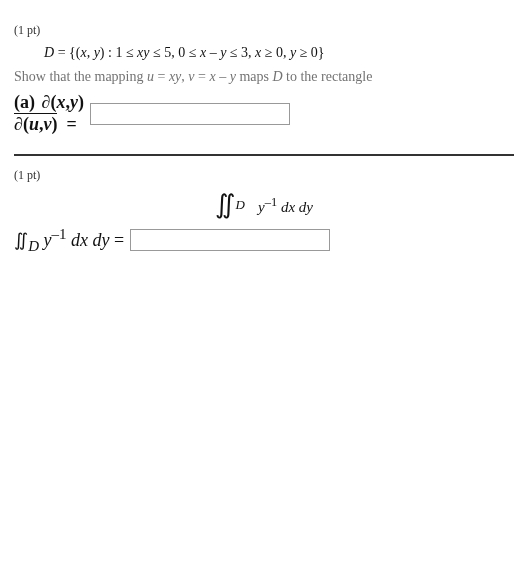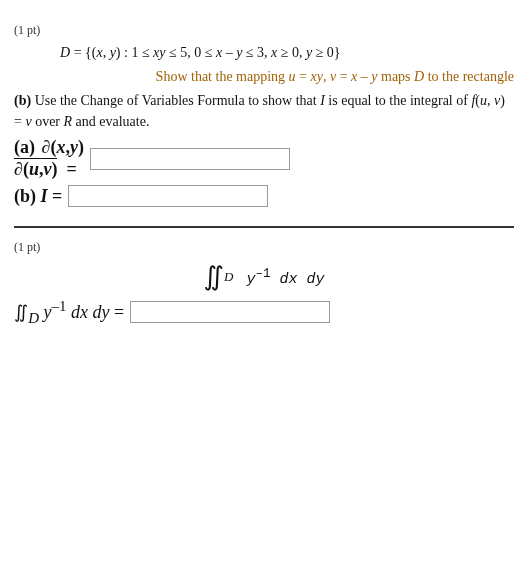--- a/index.html
+++ b/index.html
@@ -26,21 +26,21 @@
     }
     .pt-label {
       font-size: 12px;
       color: #333;
     }
     .math-line {
       margin: 3px 0;
       line-height: 1.5;
     }
     .indent {
-      margin-left: 46px;
+      margin-left: 30px;
     }
     .bold-part {
       font-weight: bold;
     }
     .input-row {
       display: flex;
       align-items: center;
       margin: 5px 0;
     }
     .input-label {
@@ -50,22 +50,21 @@
     }
     .answer-input {
       border: 1px solid #999;
       height: 22px;
       width: 200px;
       font-size: 13px;
       padding: 2px 4px;
       outline: none;
     }
     .blue-text {
-      color: #a16207;
-      text-align: right;
+      color: #737373;
     }
     .integral-display {
       display: flex;
       justify-content: center;
       align-items: center;
       margin: 8px 0;
       font-size: 18px;
     }
     .section-top {
       padding: 8px 0 4px 0;
@@ -83,55 +82,45 @@
     <div class="math-line indent">
       <i>D</i> = {(<i>x</i>, <i>y</i>) : 1 ≤ <i>xy</i> ≤ 5, 0 ≤ <i>x</i> – <i>y</i> ≤ 3, <i>x</i> ≥ 0, <i>y</i> ≥ 0}
     </div>
 
     <div class="math-line blue-text">
       Show that the mapping <i>u</i> = <i>xy</i>, <i>v</i> = <i>x</i> – <i>y</i> maps <i>D</i> to the rectangle
     </div>
 
 
 
-    <div class="math-line">
-      <span class="bold-part">(b)</span> Use the Change of Variables Formula to show that <i>I</i> is equal to the integral of
-      <i>f</i>(<i>u</i>, <i>v</i>) = <i>v</i> over <i>R</i> and evaluate.
-    </div>
 
     <div class="input-row">
       <span class="input-label bold-part">
         <b>(a)</b>
         <span style="margin-left:2px;">
           ∂(<i>x</i>,<i>y</i>)<br>
           <span style="border-top:1px solid #111; display:inline-block; min-width:40px; text-align:left;">∂(<i>u</i>,<i>v</i>)</span>
         </span>
         &nbsp;=
       </span>
       <input class="answer-input" type="text" aria-label="answer for part a" style="">
     </div>
 
-    <div class="input-row">
-      <span class="input-label bold-part">
-        <b>(b)</b> <i>I</i> =
-      </span>
-      <input class="answer-input" type="text" aria-label="answer for part b" style="">
-    </div>
   </div>
 
   <hr class="divider">
 
   <div class="section">
     <div class="math-line pt-label">(1 pt)</div>
 
 
     <div class="integral-display">
       <span style="font-size:26px; line-height:1;">∬</span>
       <span style="font-size:13px; vertical-align:sub; margin-right:2px;"><i>D</i></span>
-      <span style="font-size:15px; margin-left:11px;font-family:Liberation Mono, monospace;"><i>y</i><sup>–1</sup> <i>dx dy</i></span>
+      <span style="font-size:15px; margin-left:11px;"><i>y</i><sup>–1</sup> <i>dx dy</i></span>
     </div>
 
 
     <div class="input-row" style="margin-top:0;">
       <span class="input-label">
         ∬<sub><i>D</i></sub> <i>y</i><sup>–1</sup> <i>dx dy</i> =
       </span>
       <input class="answer-input" type="text" aria-label="answer for section 2 integral" style="">
     </div>
   </div>

